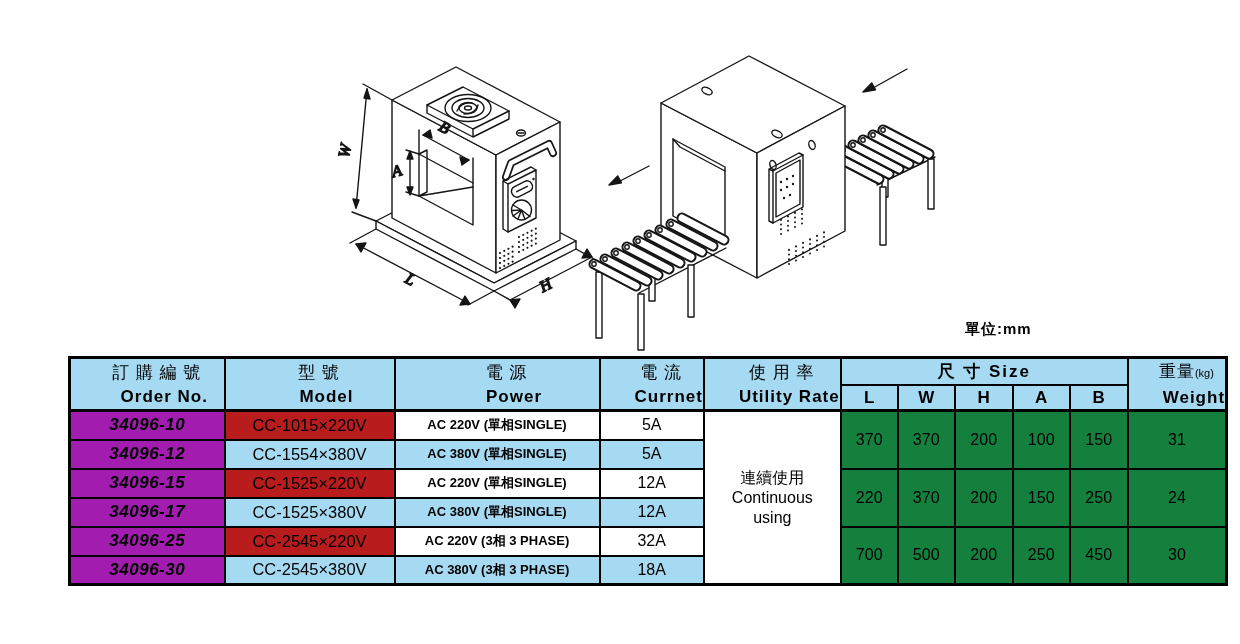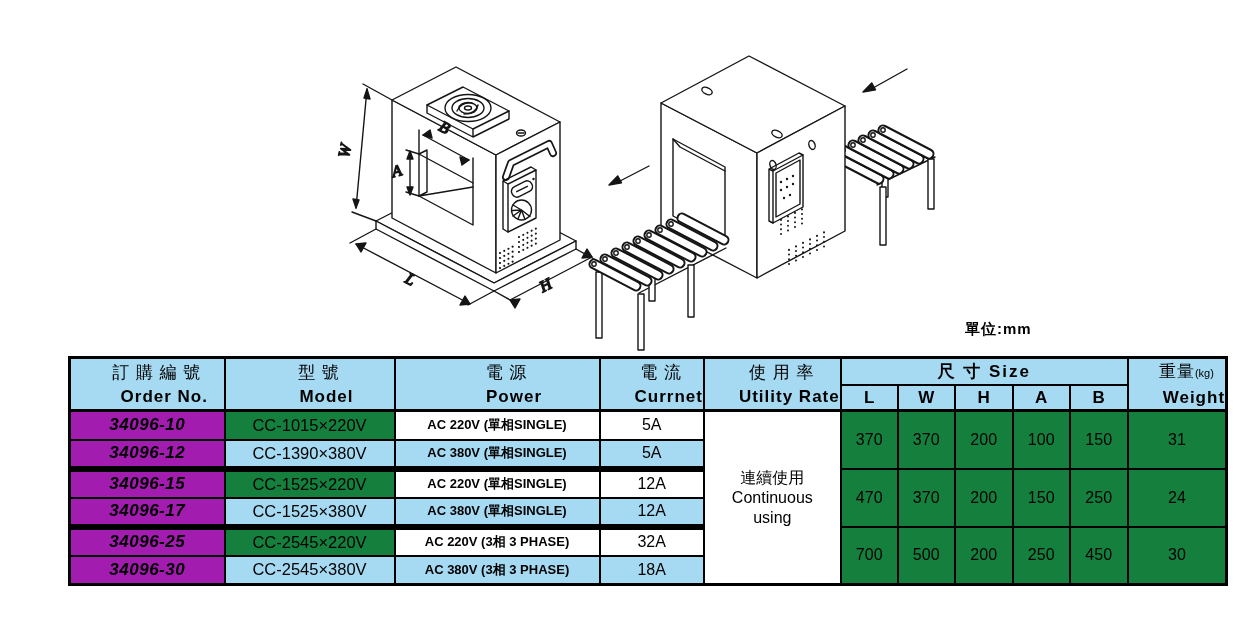--- a/index.html
+++ b/index.html
@@ -30,25 +30,25 @@
   thead tr.h2{height:25px;}
   tbody tr{height:29px;}
   thead th{border-bottom-width:2px;}
   thead tr.h2 th, thead th[rowspan]{border-bottom:3px solid #000;}
   .th-zh{font-size:17px;font-weight:normal;line-height:25px;letter-spacing:1px;padding-left:19px;}
   .th-en{font-size:17px;font-weight:bold;line-height:23px;letter-spacing:1px;margin-left:34px;}
   .th-size{font-size:17px;font-weight:bold;letter-spacing:2px;}
   th.szcol{font-size:17px;font-weight:bold;}
   .th-wunit{font-size:11px;font-weight:normal;letter-spacing:0;}
   td.o{background:#a21caf;font-weight:bold;font-style:italic;font-size:17px;letter-spacing:0.5px;}
-  td.m{font-size:16.5px;background:#15803d;}
+  td.m{font-size:16.5px;background:#b91c1c;}
   td.p{font-size:13px;background:#fff;font-weight:bold;}
   td.c{font-size:16px;background:#fff;}
   tr.alt td.m,tr.alt td.p,tr.alt td.c{background:#A6DAF2;}
-  tr.gsep td{border-bottom:6px solid #000000;}
+  tr.gsep td{border-bottom:2px solid #000000;}
   td.u{background:#fff;font-size:16px;line-height:20px;}
   td.s,td.wt{background:#15803d;font-size:16px;}
 </style>
 </head>
 <body>
 
 <svg class="draw" style="left:330px;top:32px" width="290" height="290" viewBox="0 0 290 290">
   <g stroke="#151515" stroke-width="1.4" fill="none" stroke-linejoin="round" stroke-linecap="round">
 
     <g>
@@ -325,30 +325,30 @@
       </td>
       <td class="s" rowspan="2">370</td>
       <td class="s" rowspan="2">370</td>
       <td class="s" rowspan="2">200</td>
       <td class="s" rowspan="2">100</td>
       <td class="s" rowspan="2">150</td>
       <td class="wt" rowspan="2">31</td>
     </tr>
     <tr class="alt gsep">
       <td class="o">34096-12</td>
-      <td class="m">CC-1390×380V</td>
+      <td class="m">CC-1554×380V</td>
       <td class="p">AC 380V (單相SINGLE)</td>
       <td class="c">5A</td>
     </tr>
     <tr>
       <td class="o">34096-15</td>
       <td class="m">CC-1525×220V</td>
       <td class="p">AC 220V (單相SINGLE)</td>
       <td class="c">12A</td>
-      <td class="s" rowspan="2">470</td>
+      <td class="s" rowspan="2">220</td>
       <td class="s" rowspan="2">370</td>
       <td class="s" rowspan="2">200</td>
       <td class="s" rowspan="2">150</td>
       <td class="s" rowspan="2">250</td>
       <td class="wt" rowspan="2">24</td>
     </tr>
     <tr class="alt gsep">
       <td class="o">34096-17</td>
       <td class="m">CC-1525×380V</td>
       <td class="p">AC 380V (單相SINGLE)</td>

